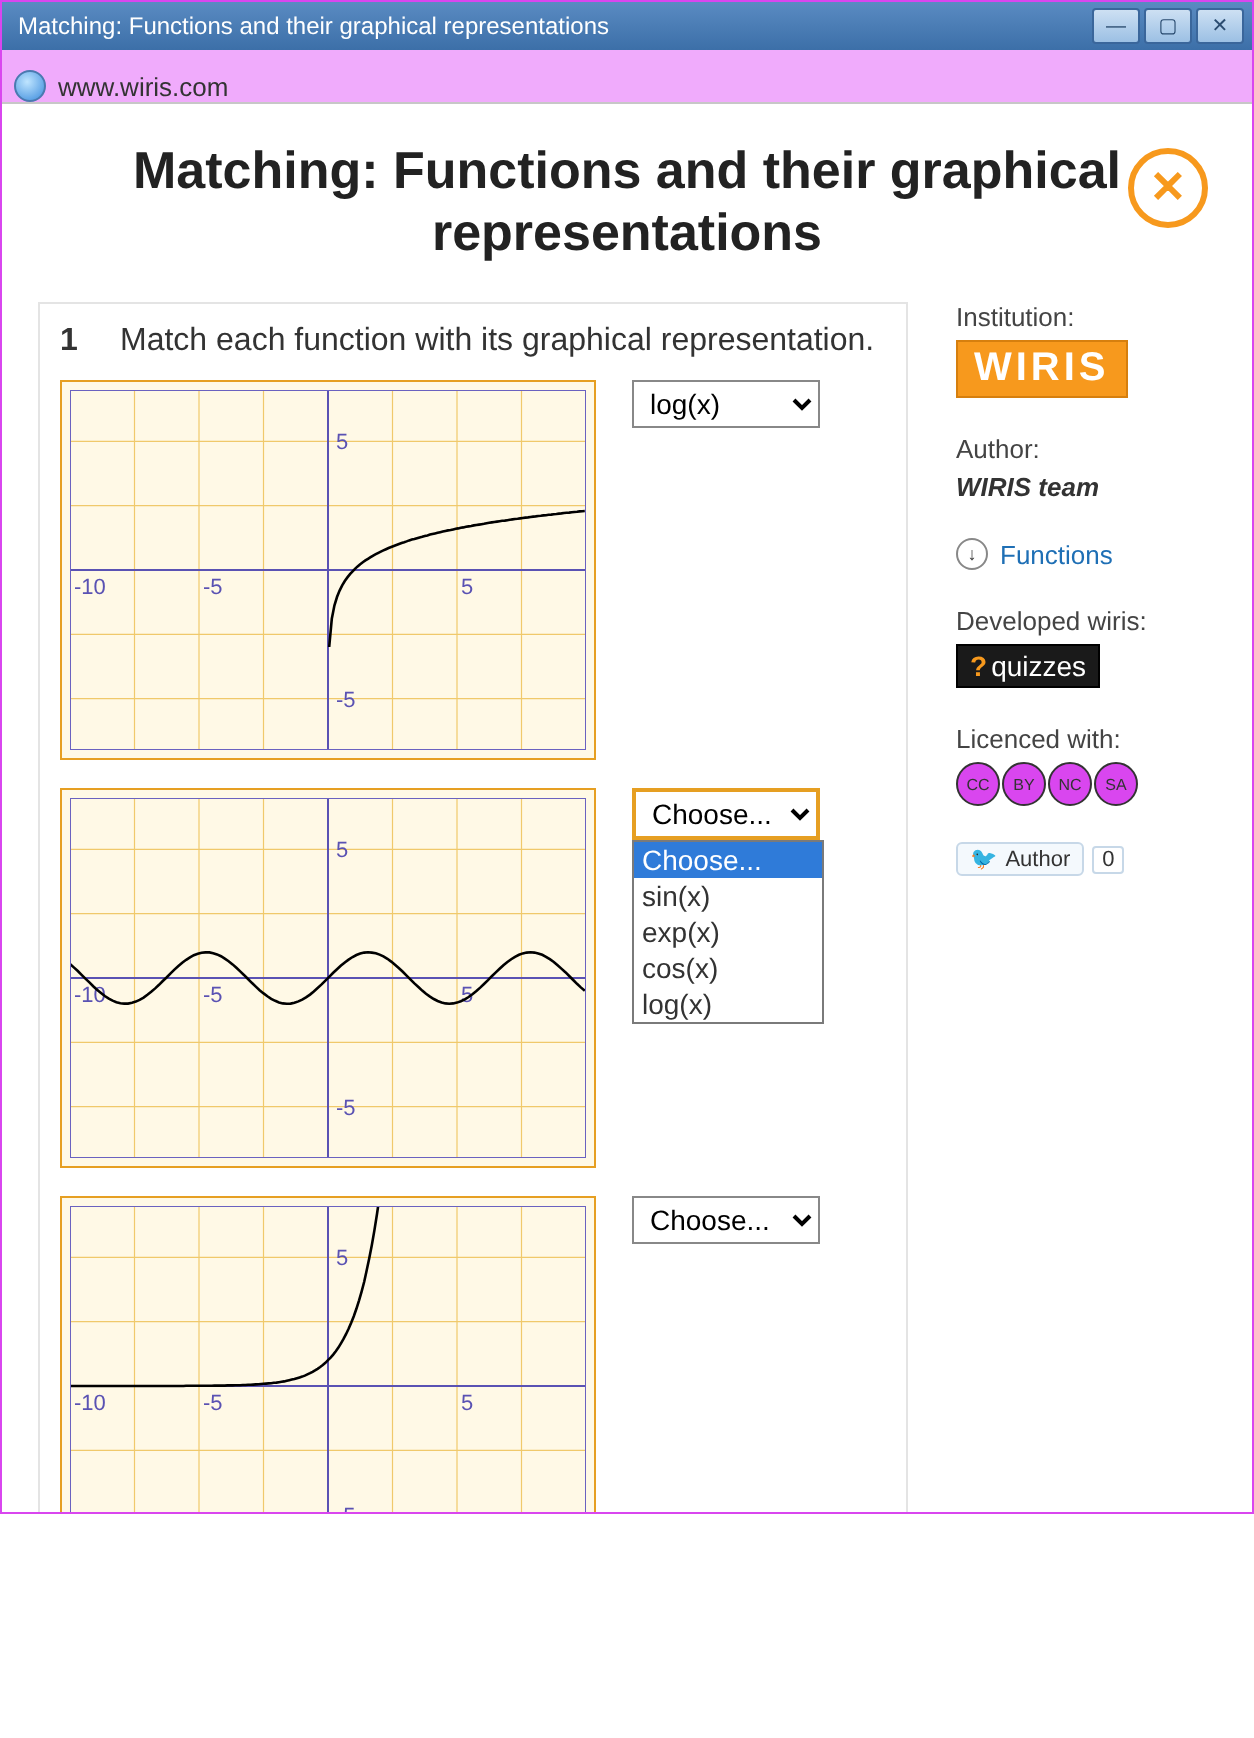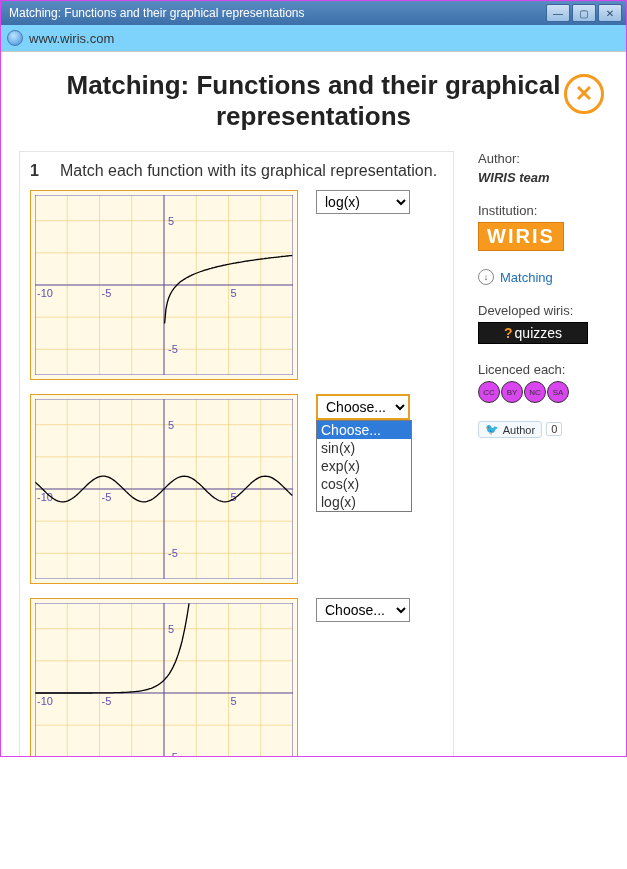--- a/index.html
+++ b/index.html
@@ -1,21 +1,21 @@
 <!DOCTYPE html>
 <html><head>
 <meta charset="utf-8">
 <style>
 html,body{margin:0;padding:0;font-family:Arial,Helvetica,sans-serif;font-size:13px;color:#333;background:#fff}
 .window{width:627px;height:757px;border:1px solid #d946ef;box-sizing:border-box;display:flex;flex-direction:column;overflow:hidden}
 .titlebar{height:24px;background:linear-gradient(#5a8bc2,#3c6fa8);color:#fff;display:flex;align-items:center;padding:0 4px;font-size:12px;position:relative}
 .titlebar .title{flex:1;padding-left:4px}
 .winbtns{display:flex;gap:2px}
 .winbtn{width:22px;height:16px;border:1px solid #3a669b;background:linear-gradient(#cde0f3,#9cc0e4);color:#2b4c70;font-size:10px;display:flex;align-items:center;justify-content:center;border-radius:2px}
-.addrbar{height:26px;border-bottom:1px solid #c7c7c7;display:flex;align-items:center;padding:0 6px;gap:6px;background:#7dd3fc}
+.addrbar{height:26px;border-bottom:1px solid #c7c7c7;display:flex;align-items:flex-end;padding:0 6px;gap:6px;background:#f0abfc}
 .globe{width:14px;height:14px;border:1px solid #4a7ab0;border-radius:50%;background:radial-gradient(circle at 40% 35%,#bfe5ff,#3b8bdc)}
 .addr{flex:1;font-size:13px;color:#333}
 .page{flex:1;overflow:auto;padding:14px 18px 20px 18px;box-sizing:border-box;position:relative}
 .twocol{display:flex;gap:24px}
 .main{flex:1;min-width:0}
 .side{width:130px;flex-shrink:0;font-size:13px;color:#333}
 h1{font-size:26px;font-weight:bold;margin:4px 0 20px 0;text-align:center;color:#222;line-height:1.18}
 .closeorb{position:absolute;right:22px;top:22px;width:34px;height:34px;border:3px solid #f7991d;border-radius:50%;display:flex;align-items:center;justify-content:center;color:#f7991d;font-size:22px;font-weight:bold}
 .question{border:1px solid #e4e4e4;padding:10px 10px 14px 10px;background:#fff}
 .qhead{display:flex;gap:14px;font-size:16px;margin-bottom:10px}
@@ -30,21 +30,21 @@
 .dropdown-open div{padding:1px 4px;cursor:default}
 .dropdown-open div.sel{background:#2f7bd9;color:#fff}
 .submit{margin-top:4px;border:1px solid #777;background:linear-gradient(#f6f6f6,#dcdcdc);padding:3px 10px;font-size:14px}
 .side h4{margin:0 0 4px 0;font-size:13px;color:#444;font-weight:normal}
 .side .block{margin-bottom:18px}
 .wiris{display:inline-block;background:#f7991d;color:#fff;font-weight:bold;font-size:20px;letter-spacing:2px;padding:2px 8px;border:1px solid #d67f0e}
 .bold{font-weight:bold;font-style:italic;color:#333}
 .dl{color:#1e6fb5;text-decoration:none;font-size:13px}
 .dlrow{display:flex;align-items:center;gap:6px}
 .dlicon{width:14px;height:14px;border:1px solid #888;border-radius:50%;display:flex;align-items:center;justify-content:center;font-size:9px;color:#444}
-.quizzes{display:inline-block;background:#1a1a1a;color:#fff;font-size:14px;padding:2px 25px;border:1px solid #000}
+.quizzes{display:inline-block;background:#1a1a1a;color:#fff;font-size:14px;padding:2px 6px;border:1px solid #000}
 .quizzes .q{color:#f7991d;font-weight:bold;margin-right:2px}
 .cc{display:flex;gap:1px}
 .cc span{width:20px;height:20px;border:1px solid #333;border-radius:50%;display:flex;align-items:center;justify-content:center;font-size:8px;background:#d946ef}
 .tweet{display:inline-flex;align-items:center;gap:4px;border:1px solid #c7d8e8;background:#f4f9fd;padding:1px 6px;font-size:11px;border-radius:3px}
 .tcount{border:1px solid #c7d8e8;padding:0 4px;font-size:11px;border-radius:2px;margin-left:4px}
 svg text{font-family:Arial;font-size:11px;fill:#5a52b3}
 </style>
 </head>
 <body>
 
@@ -188,37 +188,37 @@
                   <select class="fsel"><option selected="">Choose...</option><option>sin(x)</option><option>exp(x)</option><option>cos(x)</option><option>log(x)</option></select>
                 </div>
               </div>
             </div>
         </div>
         <button class="submit">Submit</button>
       </div>
 
       <div class="side">
         <div class="block">
+          <h4>Institution:</h4>
+          <span class="wiris">WIRIS</span>
+        </div>
+        <div class="block">
           <h4>Author:</h4>
           <div class="bold">WIRIS team</div>
         </div>
-        <div class="block">
-          <h4>Institution:</h4>
-          <span class="wiris">WIRIS</span>
-        </div>
         <div class="block dlrow">
           <span class="dlicon">↓</span>
-          <a class="dl" href="#">Matching</a>
+          <a class="dl" href="#">Functions</a>
         </div>
         <div class="block">
           <h4>Developed wiris:</h4>
           <span class="quizzes"><span class="q">?</span><span>quizzes</span></span>
         </div>
         <div class="block">
-          <h4>Licenced each:</h4>
+          <h4>Licenced with:</h4>
           <div class="cc">
             <span>CC</span>
               <span>BY</span>
               <span>NC</span>
               <span>SA</span>
           </div>
         </div>
         <div class="block">
           <span class="tweet">
             <span style="color:#1da1f2">🐦</span>

